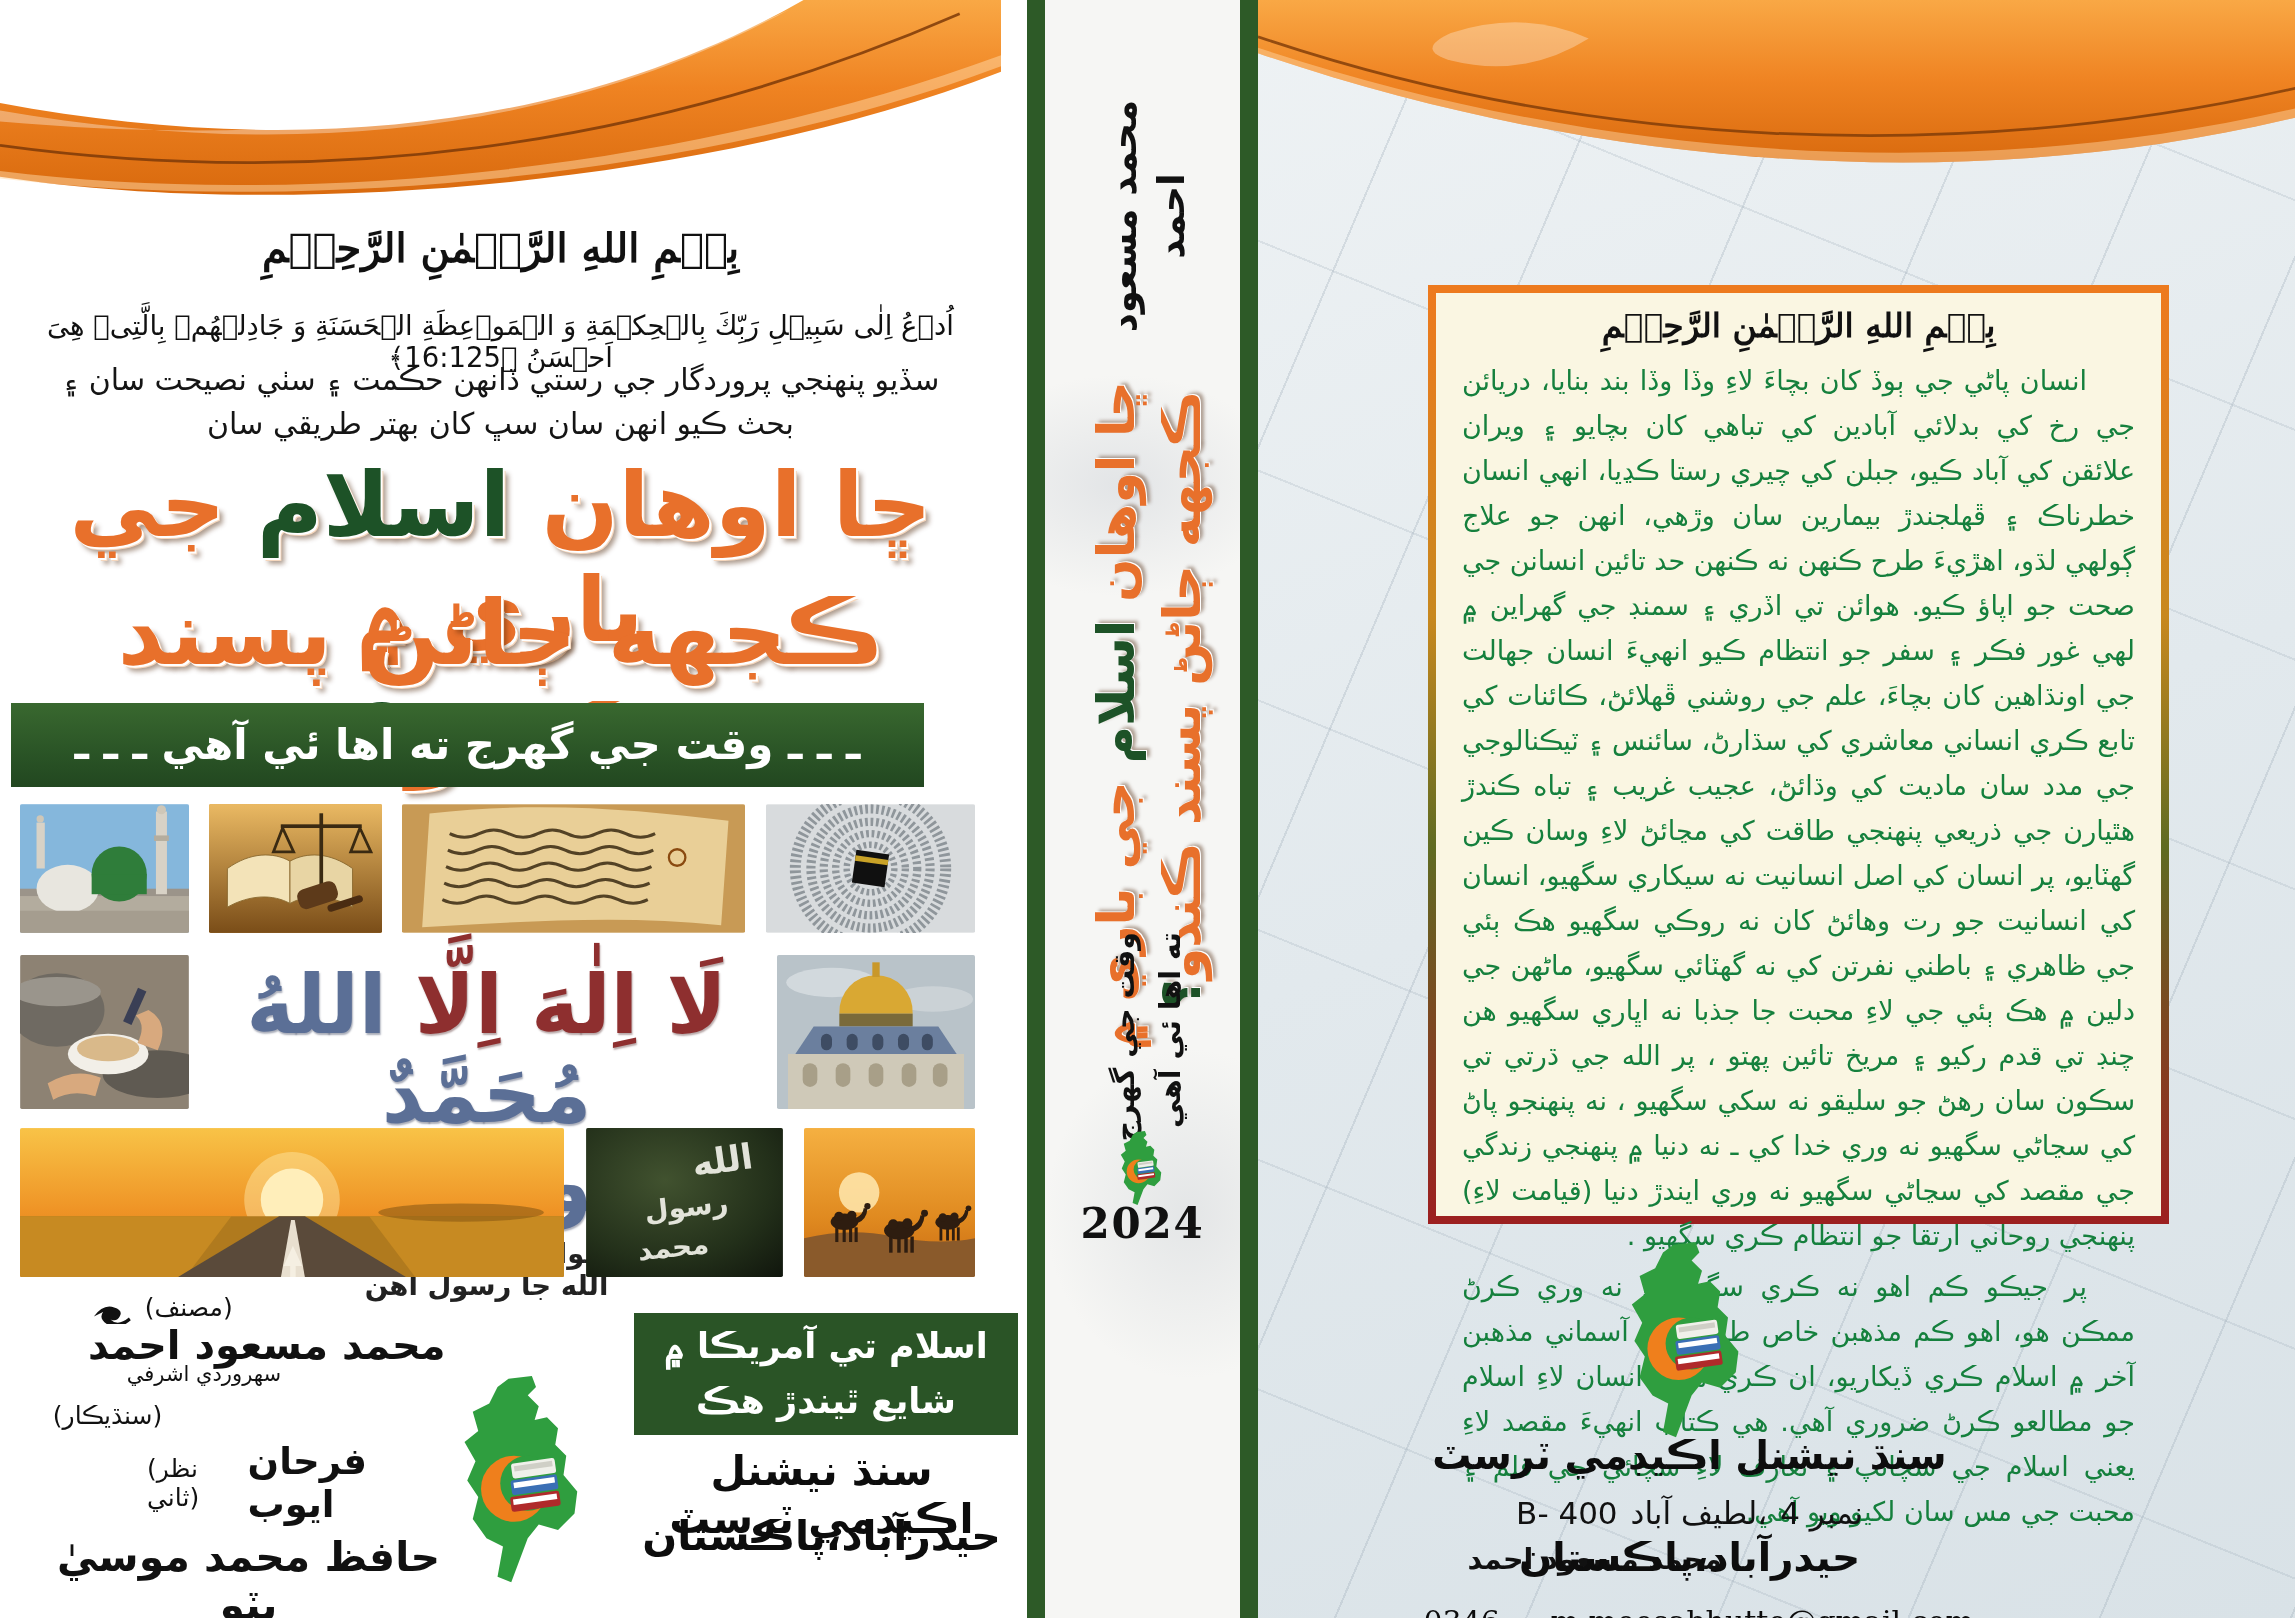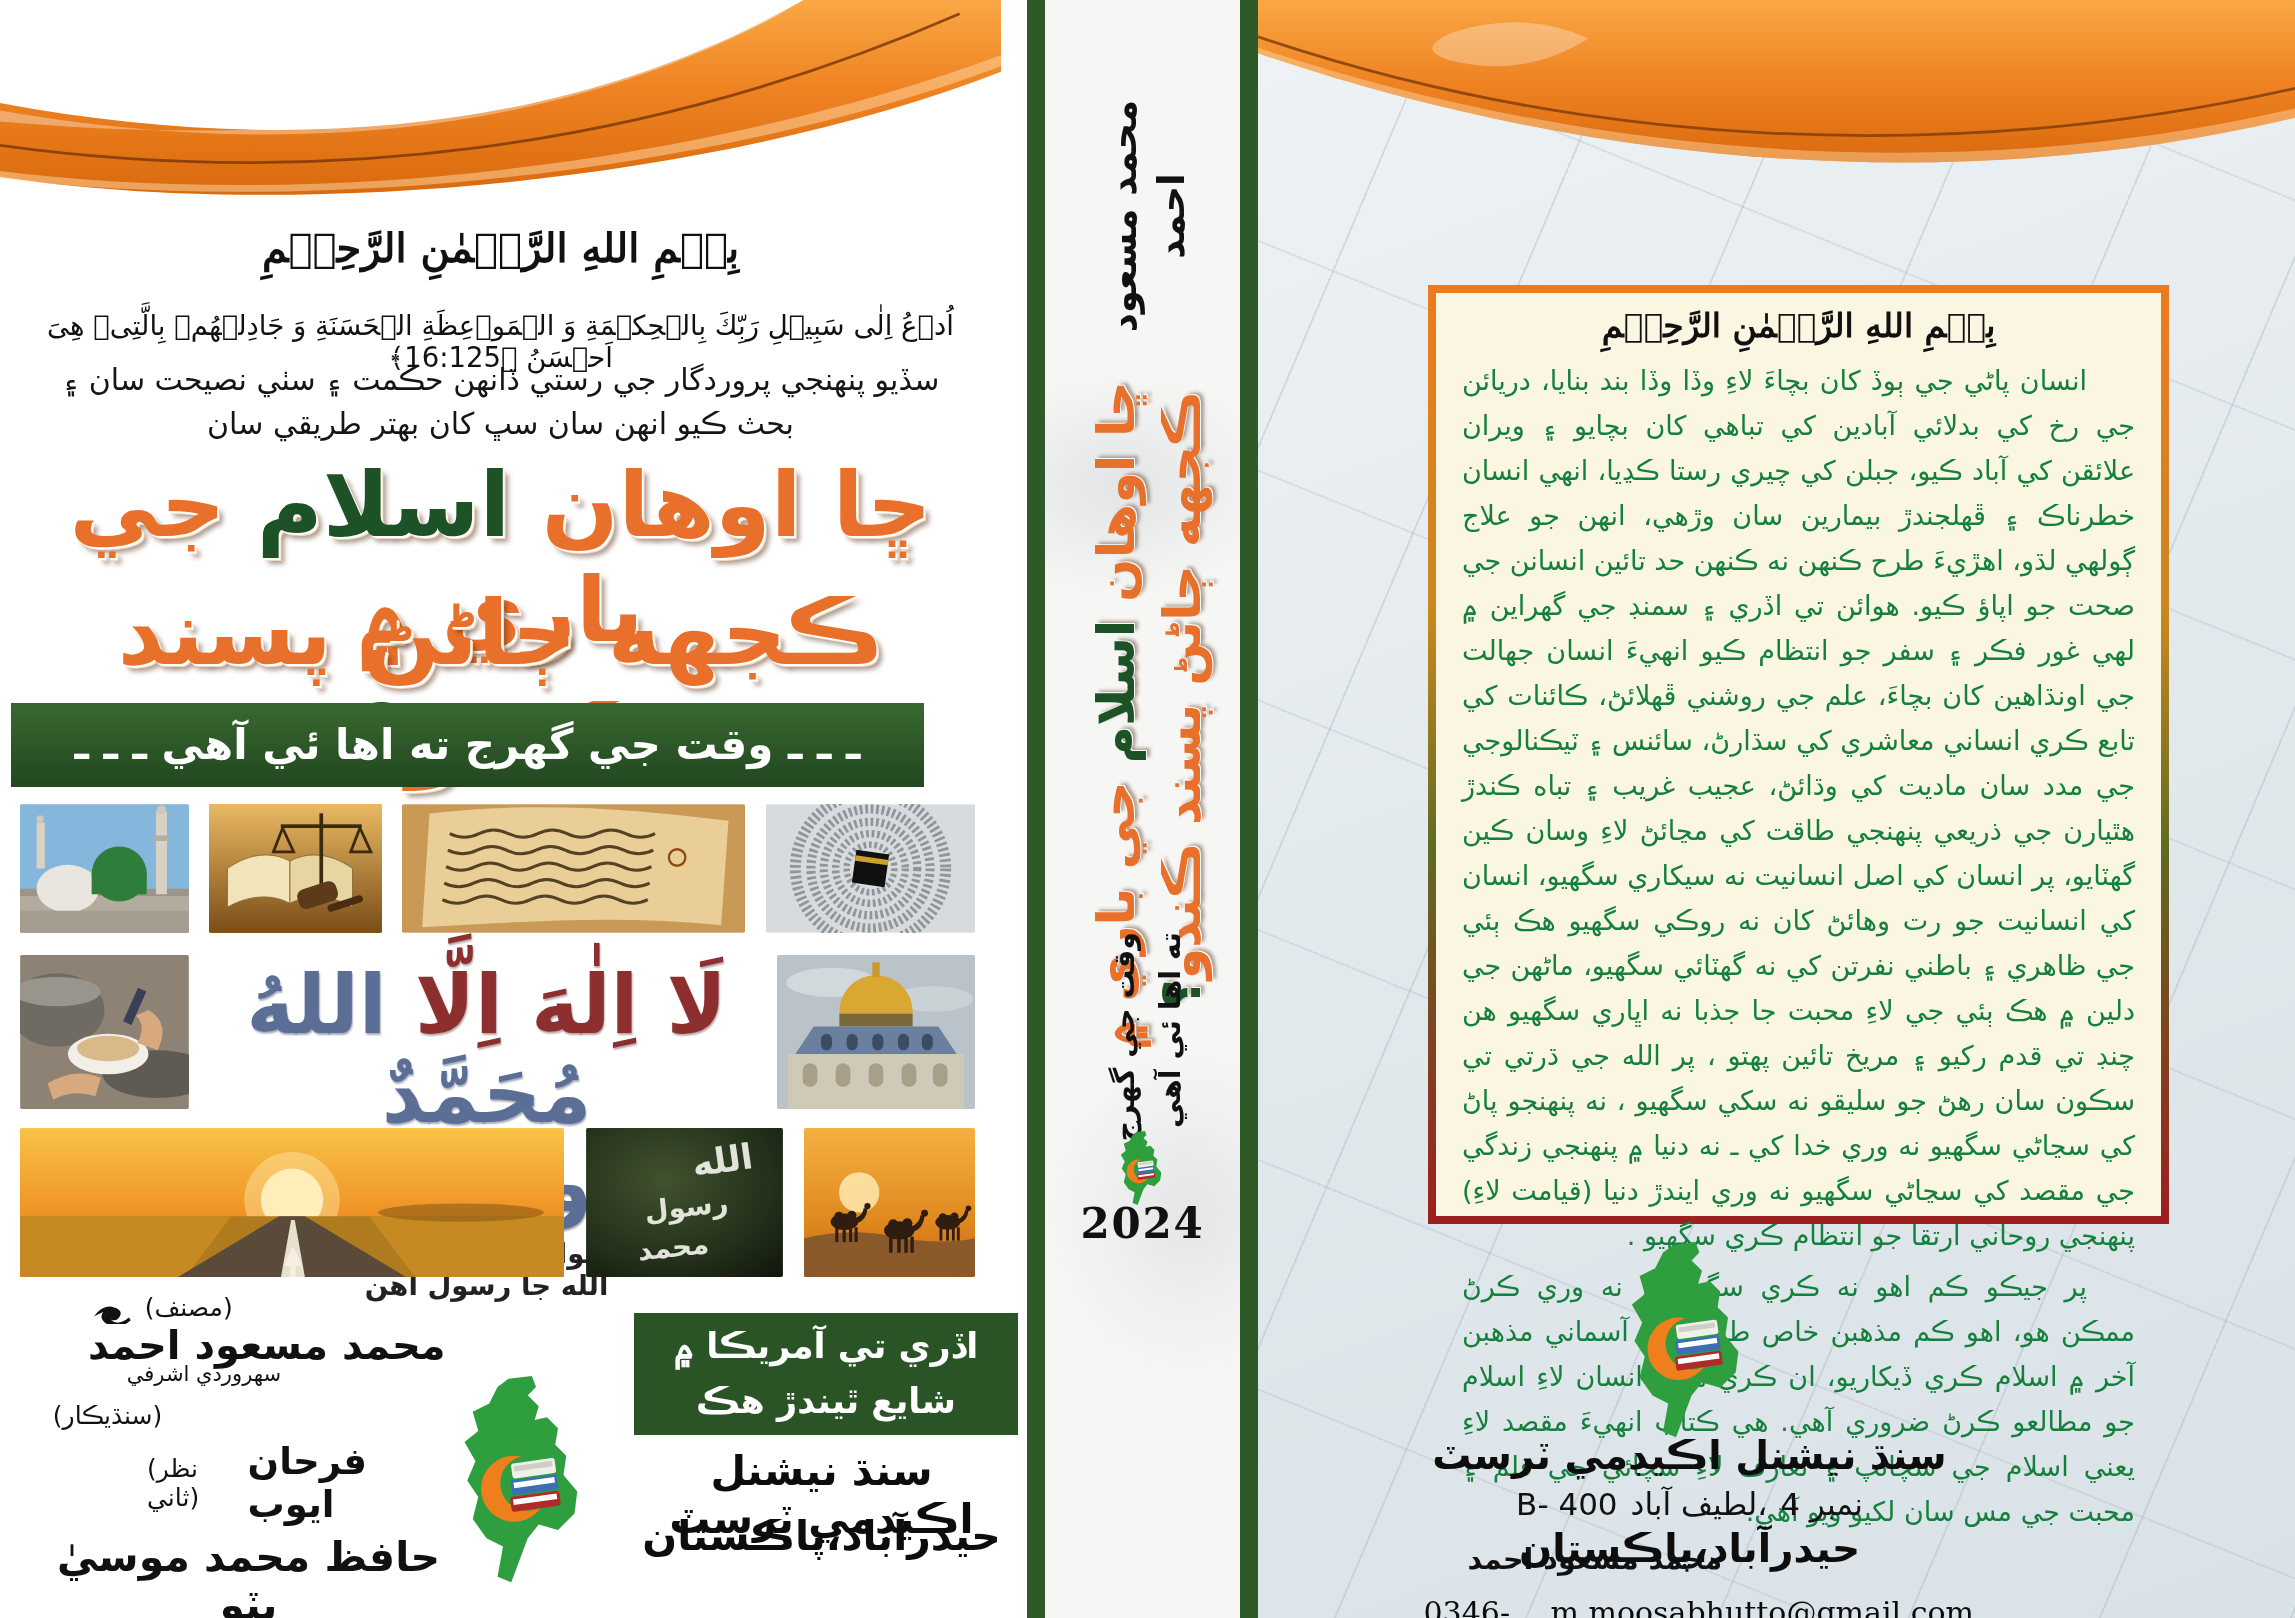--- a/index.html
+++ b/index.html
@@ -58,21 +58,21 @@
   .backbox-inner{position:absolute;left:26px;right:26px;top:13px;}
   .back-bismillah{text-align:center;font-family:"DejaVu Serif",serif;font-weight:700;
                   font-size:33px;color:#111;margin-bottom:13px;}
   .backtext{direction:rtl;text-align:justify;font-size:27px;line-height:45px;color:#15803d;}
   .backtext p{margin:0;text-indent:48px;}
   .backtext p + p{margin-top:5.5px;}
   .signature{direction:rtl;text-align:left;font-size:28.5px;font-weight:700;color:#111;
              padding-left:5.5px;margin-top:9.2px;}
   .back-contact{left:1405px;top:1433px;width:569px;text-align:center;}
   .bc-trust{font-weight:700;font-size:39px;color:#0d0d0d;direction:rtl;}
-  .bc-addr{font-size:31px;color:#111;margin-top:8px;display:flex;justify-content:center;gap:13px;direction:ltr;}
+  .bc-addr{font-size:31px;color:#111;margin-top:17px;display:flex;justify-content:center;gap:13px;direction:ltr;}
   .bc-city{font-weight:700;font-size:39px;color:#0d0d0d;direction:rtl;margin-top:3.7px;}
   .bc-phone{font-family:"DejaVu Serif",serif;font-size:30px;color:#0b0b0b;display:flex;
             justify-content:center;gap:22px;direction:ltr;}
   .bc-email{border-bottom:2.8px solid #222;padding-bottom:1.8px;}
 </style>
 </head>
 <body>
 
 <div class="canvas">
 
@@ -333,21 +333,21 @@
         <rect x="38" y="86" width="36" height="11" rx="2" fill="#b02a2a"></rect>
           <rect x="40" y="88" width="32" height="4" fill="#fff"></rect>
         <rect x="40" y="74" width="34" height="11" rx="2" fill="#3a6fb5"></rect>
           <rect x="42" y="76" width="30" height="4" fill="#fff"></rect>
         <rect x="42" y="62" width="32" height="11" rx="2" fill="#f0f0ea"></rect>
           <rect x="44" y="64" width="28" height="4" fill="#cfcfc6"></rect>
       </g>
     </svg>
 
     <div class="abs greenbox" style="left:634px;top:1313px;width:384px;height:116px;">
-      <div>اڏري تي آمريڪا ۾ شايع ٿيندڙ هڪ</div>
+      <div>اسلام تي آمريڪا ۾ شايع ٿيندڙ هڪ</div>
       <div>انگريزي ڪتاب جو سنڌي ترجمو</div>
     </div>
     <div class="abs pub" style="left:624px;top:1447px;width:395px;">سنڌ نيشنل اڪيڊمي ٽرسٽ</div>
     <div class="abs pub" style="left:624px;top:1512px;width:395px;">حيدرآباد،پاڪستان</div>
   </div>
 
   <div class="abs spine-bg"></div>
   <div class="abs spine-bar" style="left:1027px;"></div>
   <div class="abs spine-bar" style="left:1240px;"></div>
 

